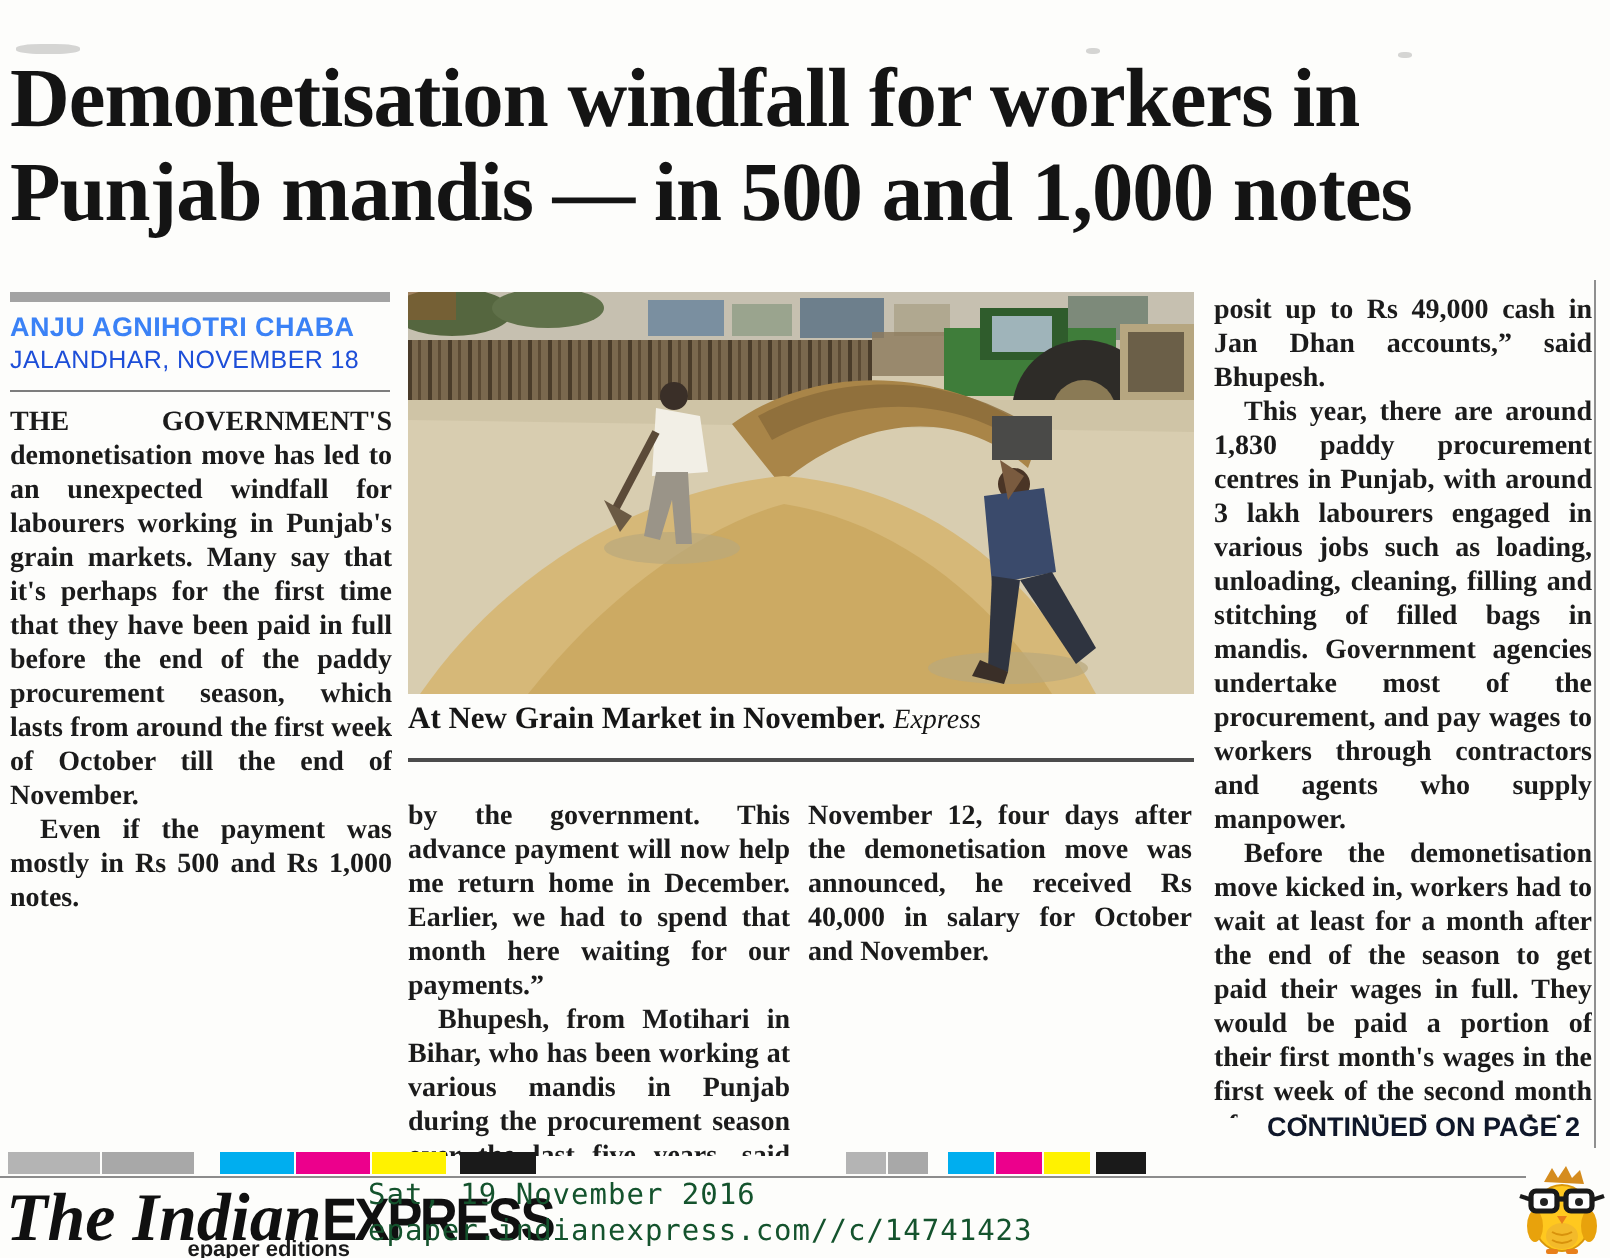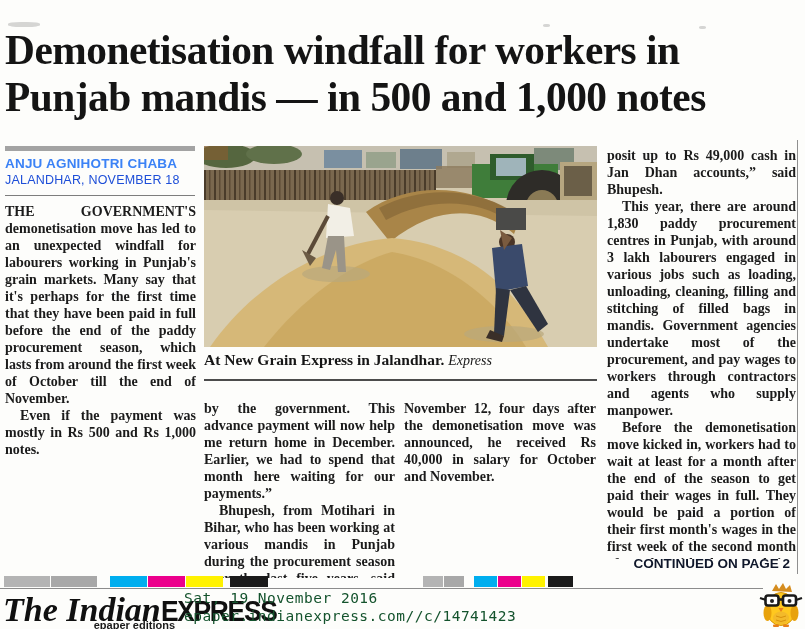--- a/index.html
+++ b/index.html
@@ -124,21 +124,21 @@
   <defs>
     <pattern id="sackstripes" width="10" height="30" patternUnits="userSpaceOnUse">
       <rect width="10" height="30" fill="none"></rect>
       <rect x="0" width="2" height="30" fill="#4a3c2a"></rect>
       <rect x="5" width="1.5" height="30" fill="#5b4a34"></rect>
     </pattern>
   </defs>
 </svg>
 
 <div class="abs caption">
-  <b>At New Grain Express in Jalandhar.</b>
+  <b>At New Grain Market in November.</b>
   <i>Express</i>
 </div>
 <div class="abs caption-rule"></div>
 
 <div class="abs col col1">
   <p>THE GOVERNMENT'S demonetisation move has led to an unexpected windfall for labourers working in Punjab's grain markets. Many say that it's perhaps for the first time that they have been paid in full before the end of the paddy procurement season, which lasts from around the first week of October till the end of November.</p>
   <p class="ind">Even if the payment was mostly in Rs 500 and Rs 1,000 notes.</p>
 </div>
 <div class="abs col col2">
   <p>by the government. This advance payment will now help me return home in December. Earlier, we had to spend that month here waiting for our payments.”</p>

